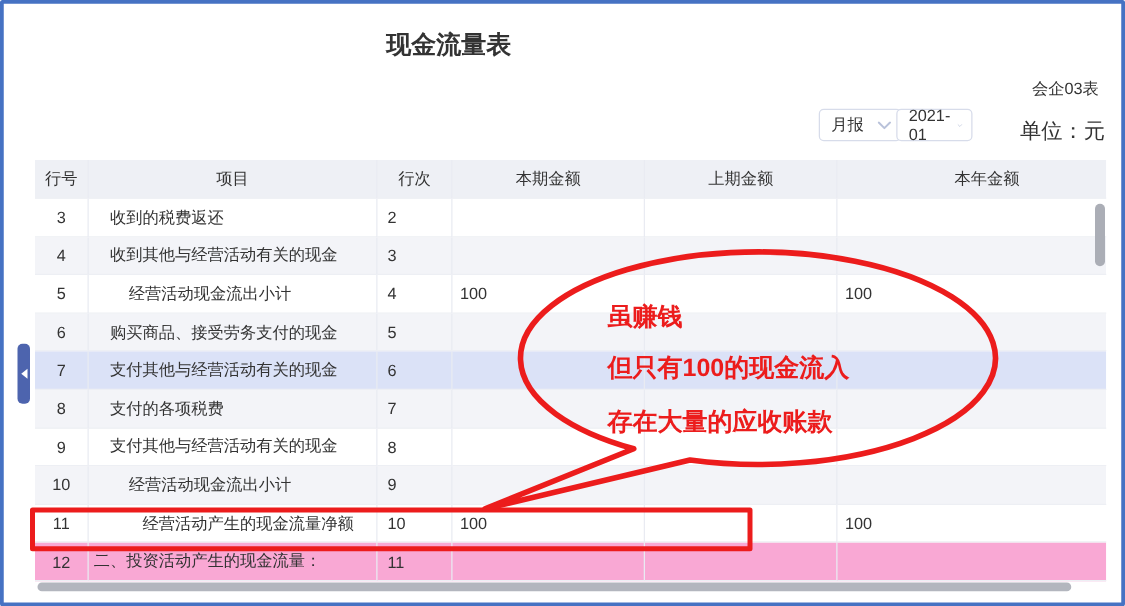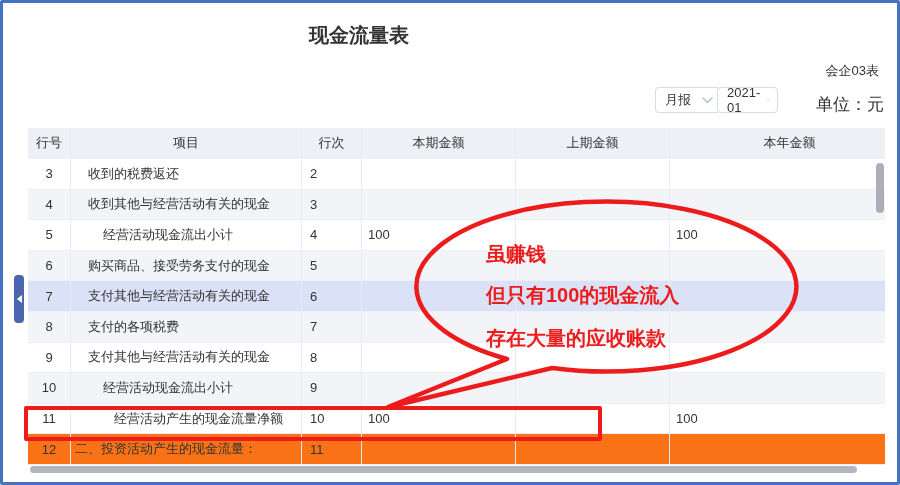--- a/index.html
+++ b/index.html
@@ -21,21 +21,21 @@
   .select-box .chev{display:block;margin-left:6px;}
 
   
   .report-table{position:absolute;left:28px;top:128px;width:857px;height:390px;overflow:hidden;z-index:1;font-size:13px;}
   .trow{display:grid;grid-template-columns:43px 231px 60px 154px 154px 240px;align-items:stretch;}
   .thead{height:31px;background:#eef0f5;}
   .thead .tcell{display:flex;align-items:center;justify-content:center;color:#333;}
   .tbody-row{height:30.6px;background:#fff;}
   .tbody-row.stripe{background:#f3f4f8;}
   .tbody-row.selected{background:#dbe2f7;}
-  .tbody-row.section{background:#f97316;}
+  .tbody-row.section{background:#f9a8d4;}
   .tcell{border-right:1px solid #e9ebf2;border-bottom:1px solid #edeff4;display:flex;align-items:center;box-sizing:border-box;overflow:hidden;white-space:nowrap;}
   .tcell.center{justify-content:center;}
   .tcell.val{padding-left:6px;}
   .tcell.lineno{padding-left:8px;}
 
   
   .v-scrollbar{position:absolute;left:876px;top:163px;width:8px;height:50px;background:#abaeb6;border-radius:4px;z-index:4;}
   .h-scrollbar{position:absolute;left:30px;top:466px;width:827px;height:7px;background:#b3b6be;border-radius:4px;z-index:4;}
   .left-handle{position:absolute;left:14px;top:275px;width:10px;height:48px;background:#4d64ae;border-radius:4px;z-index:4;display:flex;align-items:center;justify-content:center;cursor:pointer;}
   .left-handle .tri{width:0;height:0;border-top:4px solid transparent;border-bottom:4px solid transparent;border-right:5px solid #fff;}

